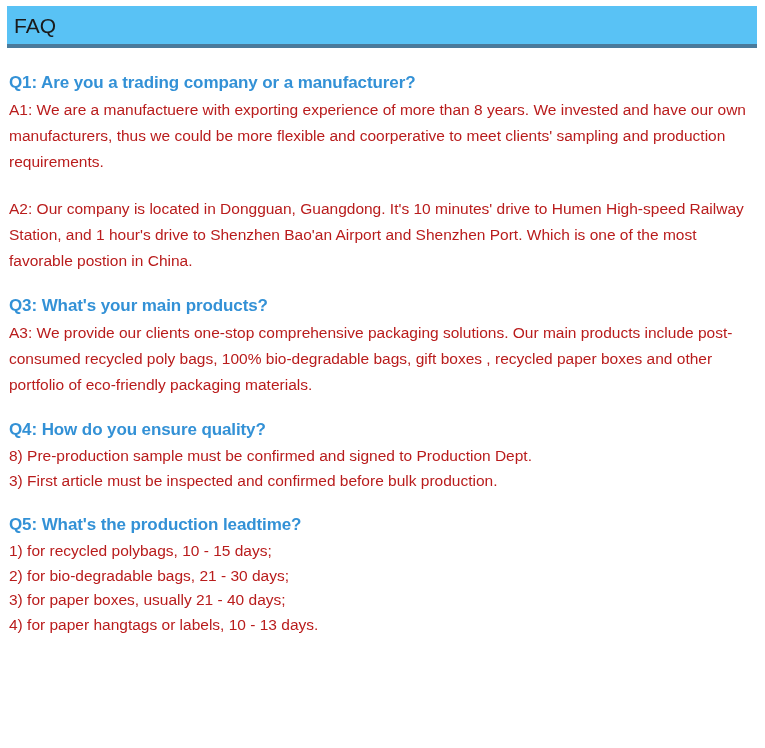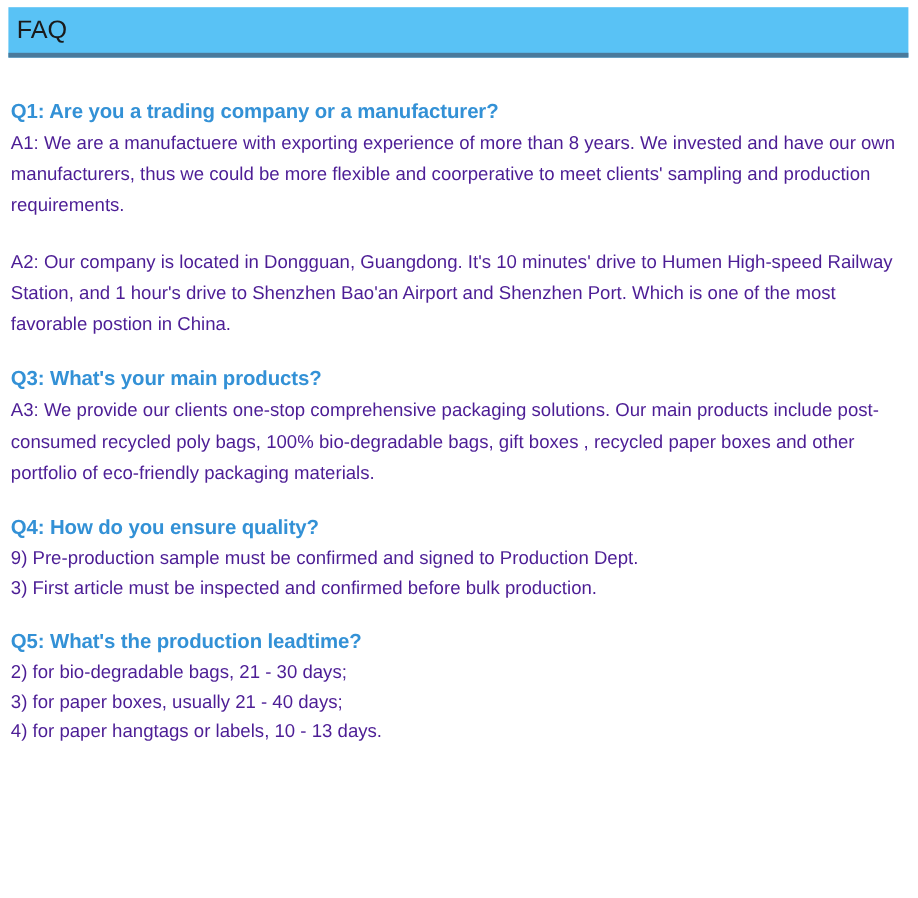--- a/index.html
+++ b/index.html
@@ -45,21 +45,20 @@
     letter-spacing: 0px;
     white-space: nowrap;
   }
 
   
   .faq-content {
     position: absolute;
     left: 9px;
     top: 72px;
     width: 744px;
-    margin-top: 10px;
   }
 
   .faq-item {
     margin: 0 0 21px 0;
   }
   .faq-item:last-child {
     margin-bottom: 0;
   }
 
   .faq-question {
@@ -67,21 +66,21 @@
     font-weight: bold;
     color: #3391d6;
     line-height: 22px;
     margin: 0 0 3px 0;
     letter-spacing: -0.1px;
   }
 
   .faq-answer {
     font-size: 15.5px;
     font-weight: 400;
-    color: #4c1d95;
+    color: #b91c1c;
     line-height: 26px;
     margin: 0;
     text-align: left;
   }
 
   
   .faq-answer.compact {
     line-height: 24.5px;
   }
   .faq-answer .ans-line {
@@ -109,28 +108,29 @@
     </div>
 
     <div class="faq-item">
       <p class="faq-question">Q3: What's your main products?</p>
       <p class="faq-answer">A3: We provide our clients one-stop comprehensive packaging solutions. Our main products include post-consumed recycled poly bags, 100% bio-degradable bags, gift boxes , recycled paper boxes and other portfolio of eco-friendly packaging materials.</p>
     </div>
 
     <div class="faq-item">
       <p class="faq-question">Q4: How do you ensure quality?</p>
       <p class="faq-answer compact">
-          <span class="ans-line">9) Pre-production sample must be confirmed and signed to Production Dept.</span>
+          <span class="ans-line">8) Pre-production sample must be confirmed and signed to Production Dept.</span>
           <span class="ans-line">3) First article must be inspected and confirmed before bulk production.</span>
         </p>
     </div>
 
     <div class="faq-item">
       <p class="faq-question">Q5: What's the production leadtime?</p>
       <p class="faq-answer compact">
+          <span class="ans-line">1) for recycled polybags, 10 - 15 days;</span>
           <span class="ans-line">2) for bio-degradable bags, 21 - 30 days;</span>
           <span class="ans-line">3) for paper boxes, usually 21 - 40 days;</span>
           <span class="ans-line">4) for paper hangtags or labels, 10 - 13 days.</span>
         </p>
     </div>
 
   </div>
 </div>
 
 </body></html>

